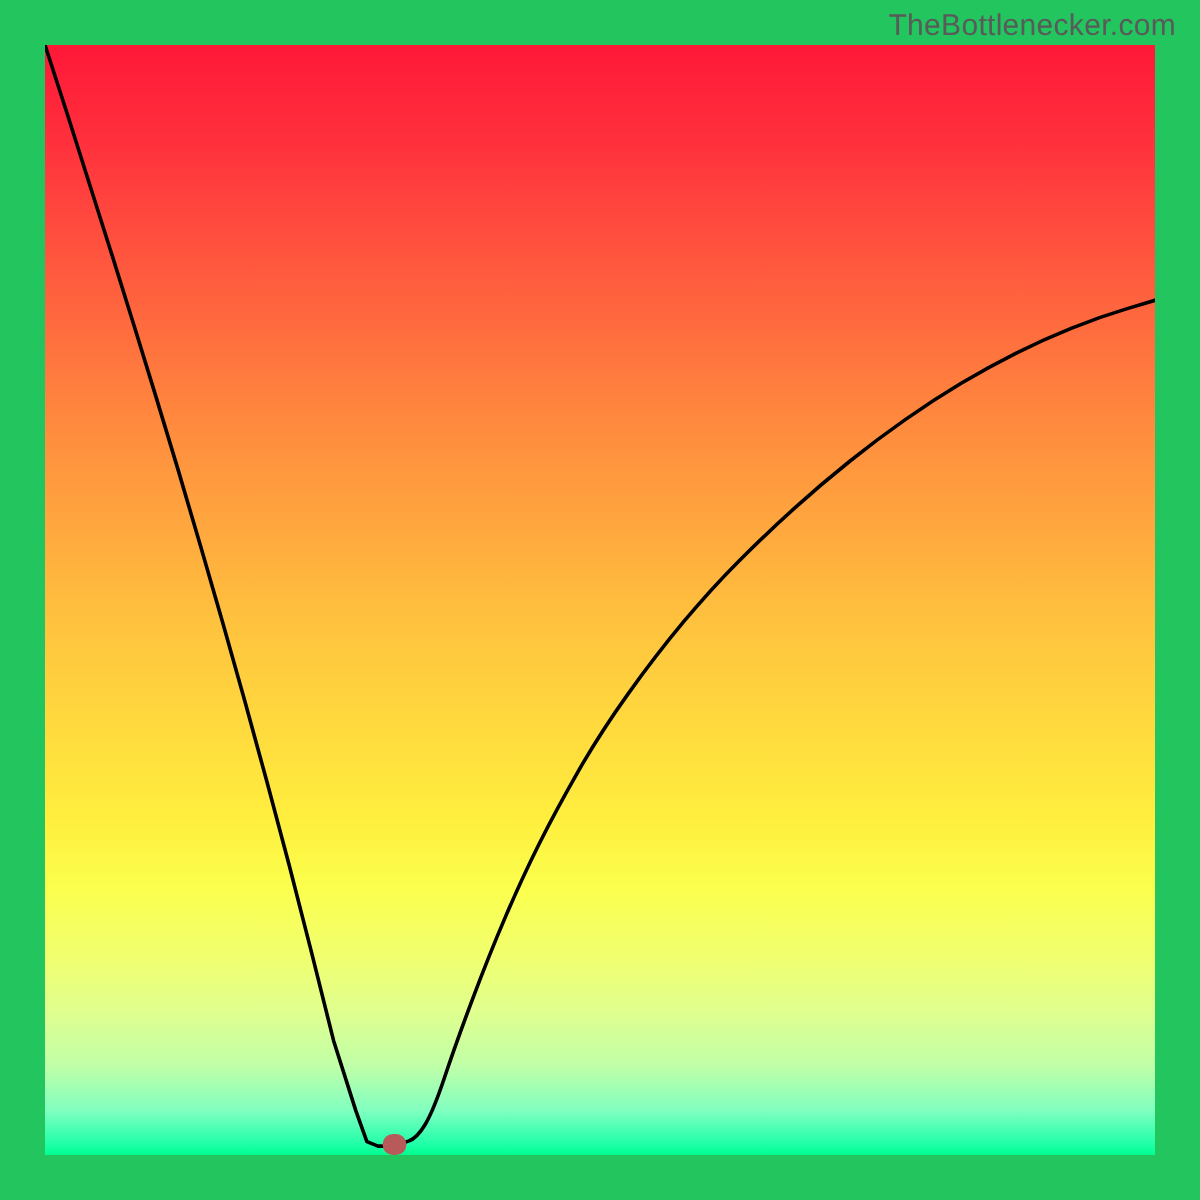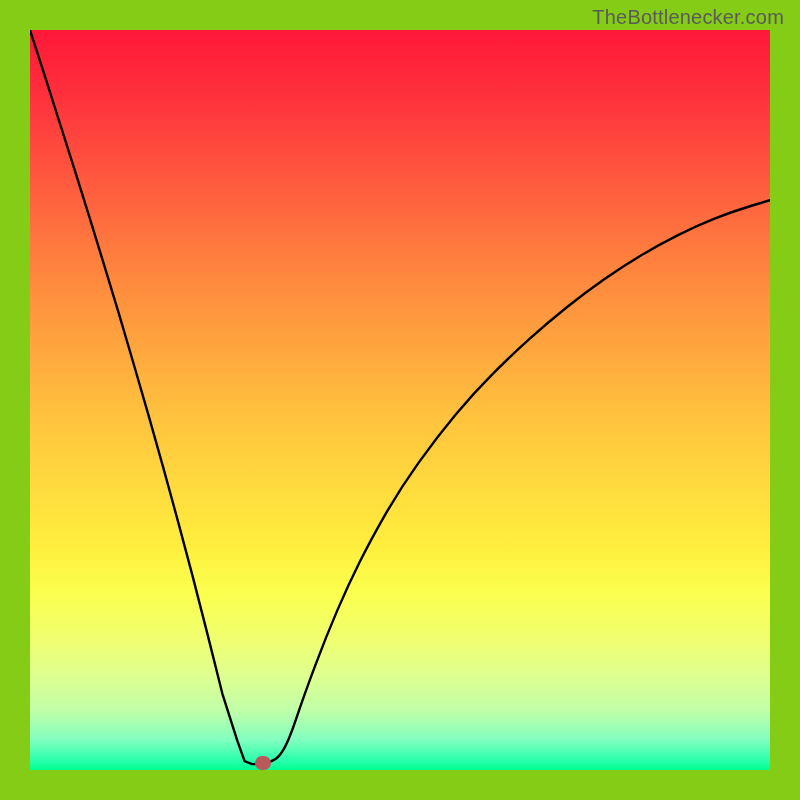--- a/index.html
+++ b/index.html
@@ -10,21 +10,21 @@
     background: #000;
     overflow: hidden;
     font-family: Arial, Helvetica, sans-serif;
   }
   .frame {
     position: absolute;
     left: 0;
     top: 0;
     width: 800px;
     height: 800px;
-    background: #84cc16;
+    background: #22c55e;
   }
   .plot {
     position: absolute;
     left: 30px;
     top: 30px;
     width: 740px;
     height: 740px;
     background: linear-gradient(
       to bottom,
       #ff1838 0%,

